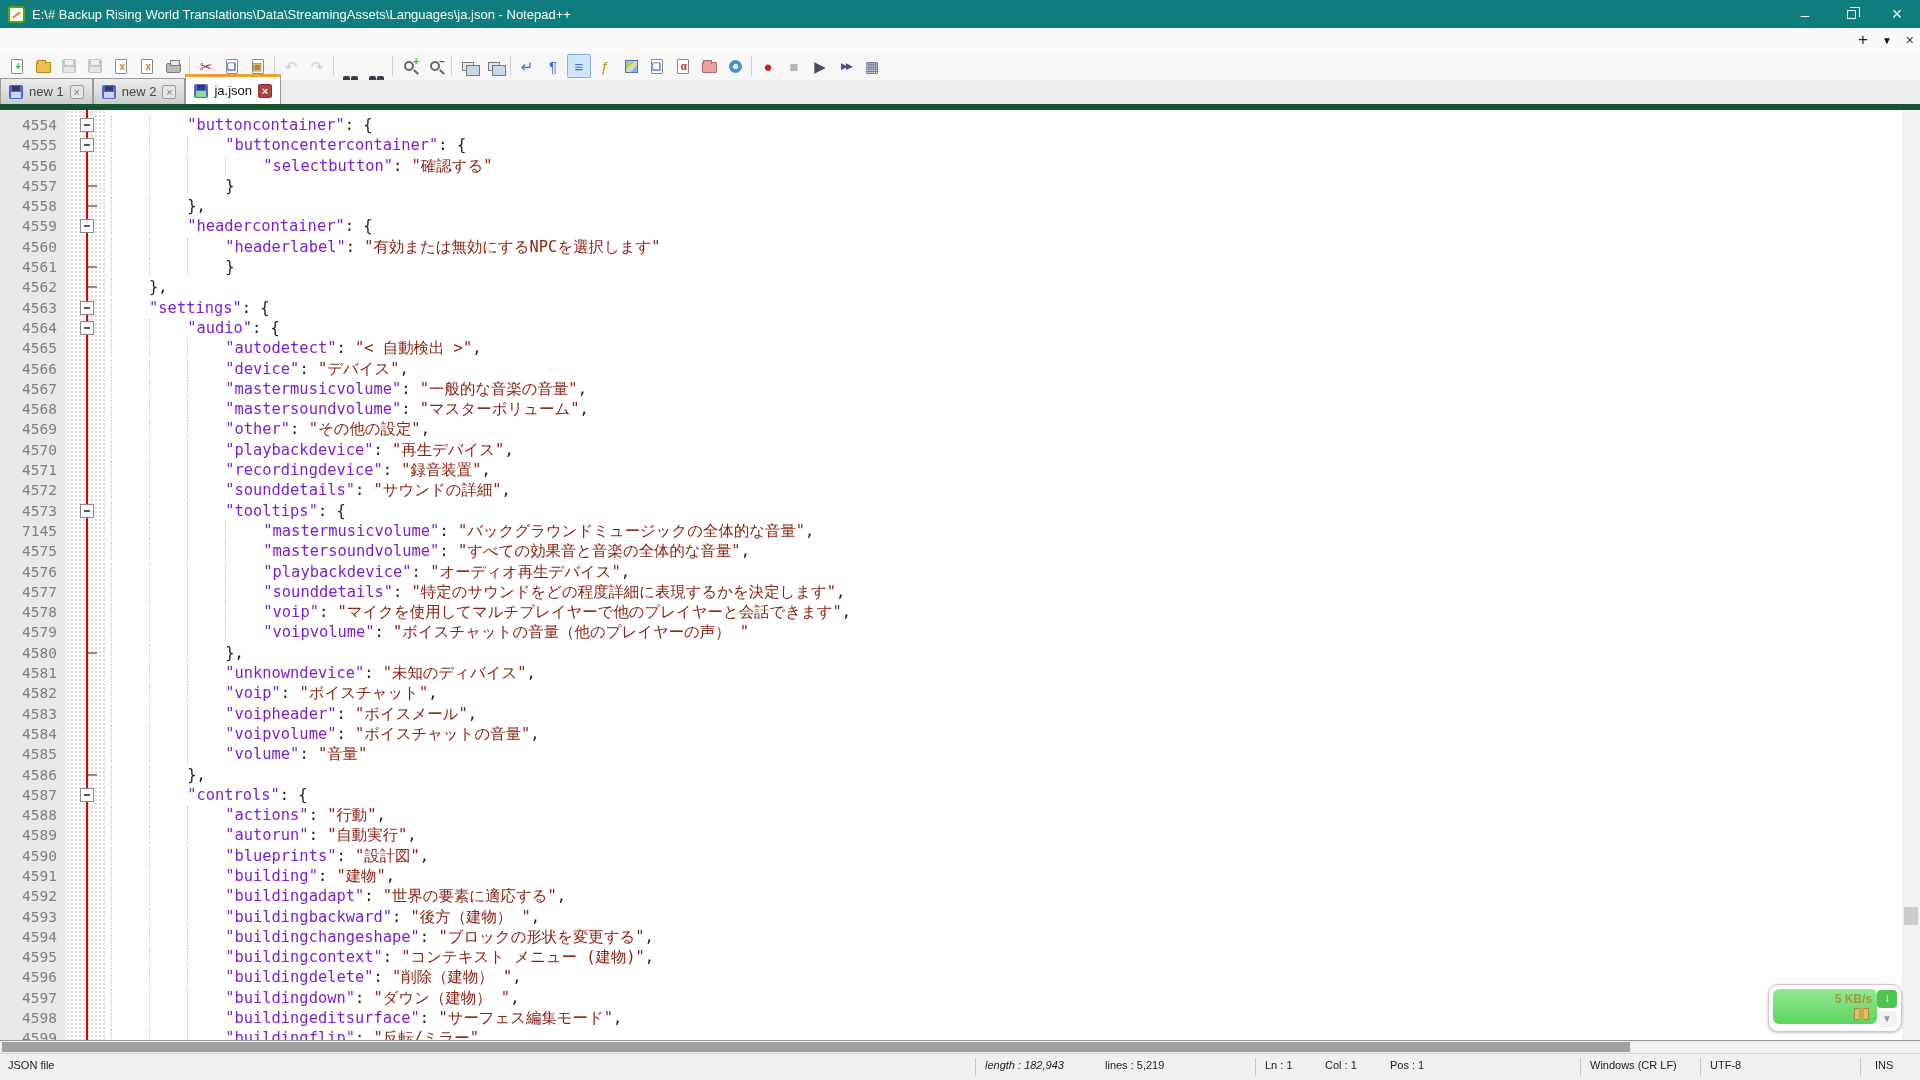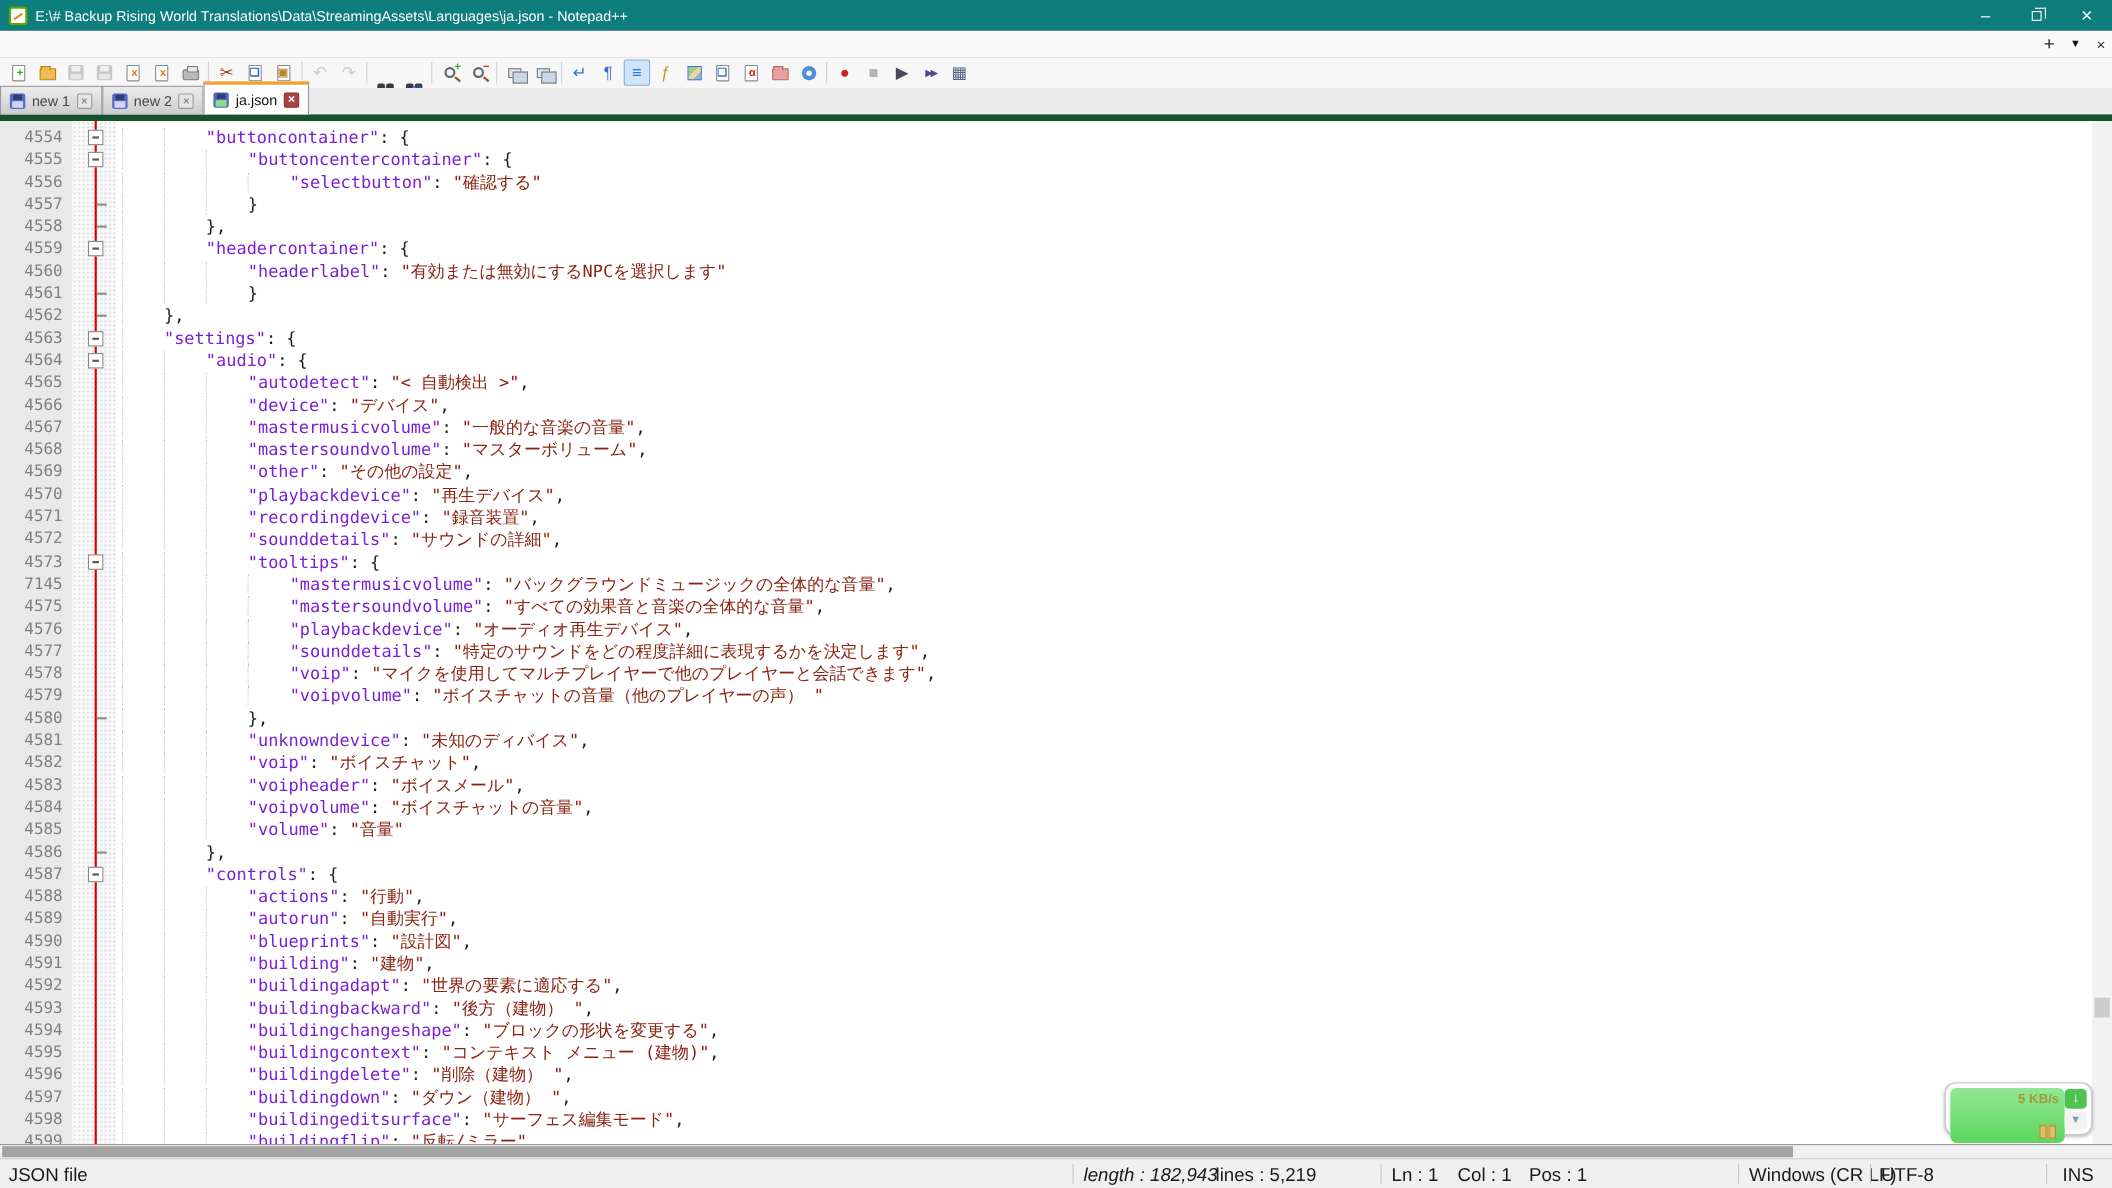--- a/index.html
+++ b/index.html
@@ -103,29 +103,29 @@
 
   
   #vscroll { position:absolute; right:0; top:110px; width:18px; height:930px; background:#f2f2f2; }
   #vthumb { position:absolute; left:2px; top:797px; width:14px; height:18px; background:#cdcdcd; }
   #hscroll { position:absolute; left:0; top:1040px; width:1920px; height:13px; background:#f0f0f0;
              border-top:1px solid #9a9a9a; }
   #hthumb { position:absolute; left:2px; top:1px; width:1628px; height:10px; background:#a2a2a2; }
 
   
   #statusbar { position:absolute; left:0; top:1053px; width:1920px; height:27px; background:#f0f0f0;
-               border-top:1px solid #d5d5d5; font-size:17px; color:#1a1a1a; }
+               border-top:1px solid #d5d5d5; font-size:11px; color:#1a1a1a; }
   #statusbar span.sbtext { position:absolute; top:5px; white-space:pre; }
   .ssep { position:absolute; top:4px; width:1px; height:18px; background:#c6c6c6; }
 
   
   #speed-widget { position:absolute; left:1768px; top:984px; width:134px; height:48px;
                   background:#fdfdfd; border:1px solid #c9c9c9; border-radius:10px;
                   box-shadow:0 1px 3px rgba(0,0,0,.25); }
-  #speed-panel { position:absolute; left:4px; top:4px; width:104px; height:50px; border-radius:6px;
+  #speed-panel { position:absolute; left:4px; top:4px; width:104px; height:35px; border-radius:6px;
                  background:linear-gradient(#93e793,#5cd65c); }
   #speed-text { position:absolute; right:5px; top:3px; font-size:12px; font-weight:bold; color:#a09a3e; }
   #speed-pkg { position:absolute; right:8px; bottom:4px; width:15px; height:12px; background:#dec06a;
                border:1px solid #a88a3a; }
   #speed-pkg::after { content:""; position:absolute; left:4px; top:-1px; width:5px; height:12px; background:#c8a84a; }
   #dl-btn { position:absolute; right:4px; top:5px; width:20px; height:18px; background:#4fc24f;
             border-radius:4px; color:#fff; font-weight:bold; font-size:12px; text-align:center; line-height:17px; }
   #dd-btn { position:absolute; right:4px; bottom:4px; width:20px; height:16px; background:#f2f2f2;
             border-radius:4px; color:#7f9db9; font-size:10px; text-align:center; line-height:15px; }
 </style>

